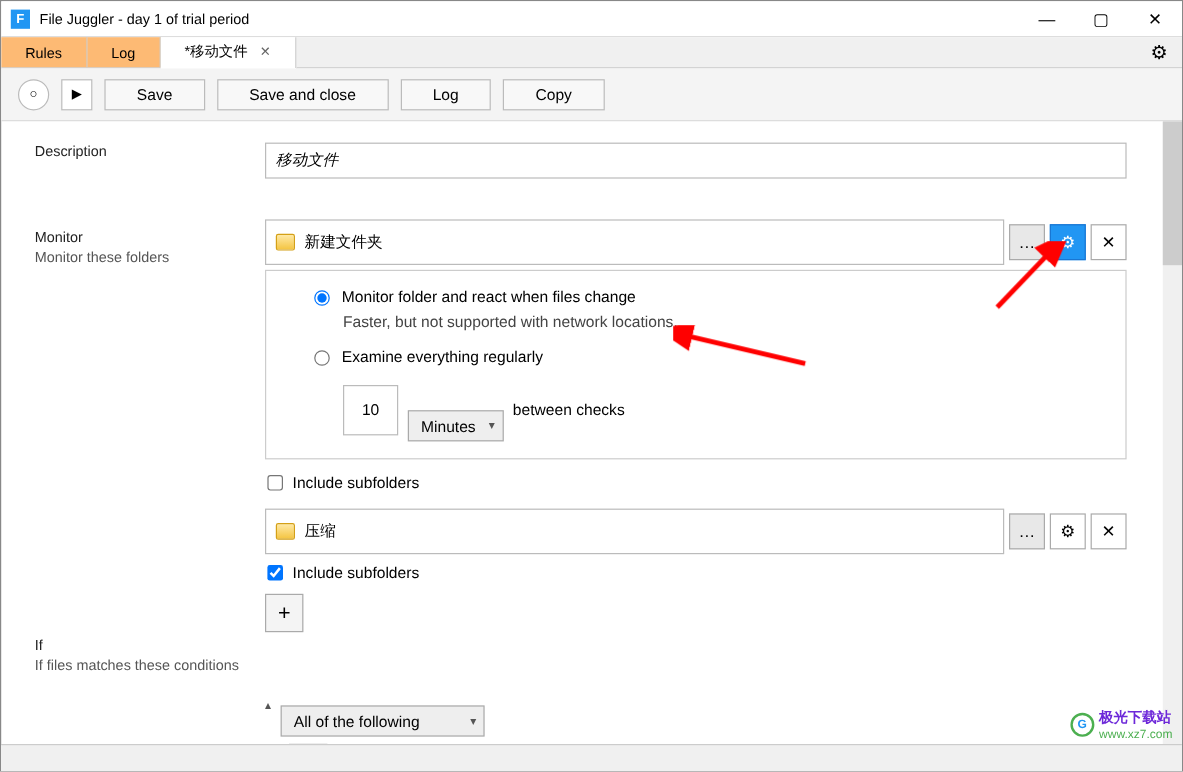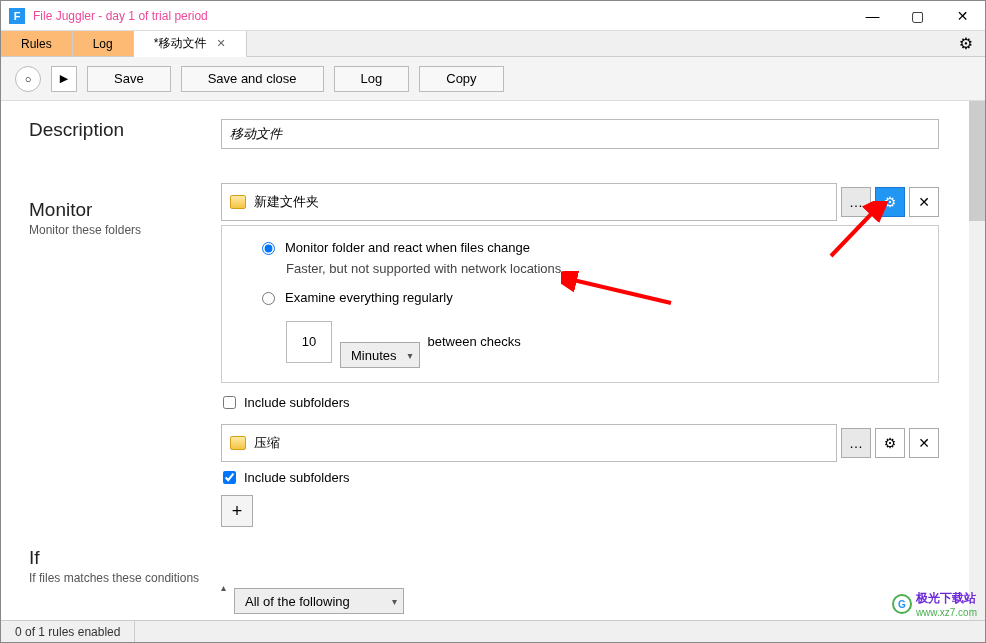--- a/index.html
+++ b/index.html
@@ -1,21 +1,21 @@
 <!DOCTYPE html>
 <html><head>
 <meta charset="utf-8">
 <style>
 * { box-sizing: border-box; margin: 0; padding: 0; font-family: "Segoe UI", "Microsoft YaHei", sans-serif; }
 body { width: 986px; height: 643px; background: #fff; overflow: hidden; position: relative; border: 1px solid #888; }
 
 
 .titlebar { height: 30px; display: flex; align-items: center; background: #fff; border-bottom: 1px solid #ddd; }
 .titlebar .app-icon { width: 16px; height: 16px; background: #2196F3; color: #fff; display: flex; align-items: center; justify-content: center; font-size: 11px; font-weight: bold; margin: 0 8px; }
-.titlebar .title-text { font-size: 12px; color: #ec4899; flex: 1; }
+.titlebar .title-text { font-size: 12px; color: #000000; flex: 1; }
 .titlebar .win-controls { display: flex; }
 .titlebar .win-btn { width: 45px; height: 30px; display: flex; align-items: center; justify-content: center; font-size: 14px; cursor: pointer; }
 
 
 .tabstrip { height: 26px; display: flex; align-items: stretch; background: #f0f0f0; border-bottom: 1px solid #ccc; }
 .tab { padding: 0 20px; display: flex; align-items: center; font-size: 12px; border-right: 1px solid #ccc; cursor: pointer; background: #fdba74; }
 .tab.active { background: #fff; border-bottom: 1px solid #fff; margin-bottom: -1px; }
 .tab .tab-close { margin-left: 10px; font-size: 11px; color: #666; }
 .gear-right { margin-left: auto; padding: 0 12px; display: flex; align-items: center; font-size: 16px; cursor: pointer; }
 
@@ -25,21 +25,21 @@
 .toolbar .tb-icon-btn.rec { border-radius: 50%; }
 .toolbar .tb-btn { height: 26px; padding: 0 26px; border: 1px solid #bbb; background: #f8f8f8; font-size: 13px; cursor: pointer; display: flex; align-items: center; }
 
 
 .main { display: flex; height: 525px; overflow: hidden; position: relative; }
 .leftcol { width: 210px; padding: 18px 10px 10px 28px; }
 .rightcol { flex: 1; padding: 18px 30px 10px 10px; overflow-y: auto; }
 .scrollbar-right { width: 16px; background: #f0f0f0; display: flex; flex-direction: column; }
 .scrollbar-right .thumb { background: #ccc; width: 100%; height: 120px; margin-top: 0; }
 
-.section-title { font-size: 19px; font-weight: 300; color: #222; margin-bottom: 2px; }
+.section-title { font-size: 12px; font-weight: 300; color: #222; margin-bottom: 2px; }
 .section-sub { font-size: 12px; color: #555; }
 
 .field-row { margin-bottom: 20px; }
 .text-input { width: 100%; height: 30px; border: 1px solid #bbb; padding: 0 8px; font-size: 13px; font-style: italic; }
 
 .monitor-block { border: 1px solid #ccc; margin-bottom: 8px; background: #fff; }
 .folder-icon { width: 16px; height: 14px; margin: 0 8px; background: linear-gradient(#ffe9a5, #f4c542); border: 1px solid #d4a017; border-radius: 2px; }
 .folder-path { flex: 1; font-size: 13px; padding-right: 8px; }
 .small-btn { width: 30px; height: 30px; border: 1px solid #aaa; background: #e8e8e8; display: flex; align-items: center; justify-content: center; cursor: pointer; font-size: 14px; margin-left: 4px; }
 .small-btn.active { background: #2196F3; color: #fff; border-color: #1976D2; }
@@ -253,14 +253,13 @@
 
 <div class="watermark">
   <div class="wm-logo">G</div>
   <div>
     <div class="wm-text1">极光下载站</div>
     <div class="wm-text2">www.xz7.com</div>
   </div>
 </div>
 
 <div class="statusbar">
-  <div class="seg">0 of 1 rules enabled</div>
 </div>
 
 </body></html>

